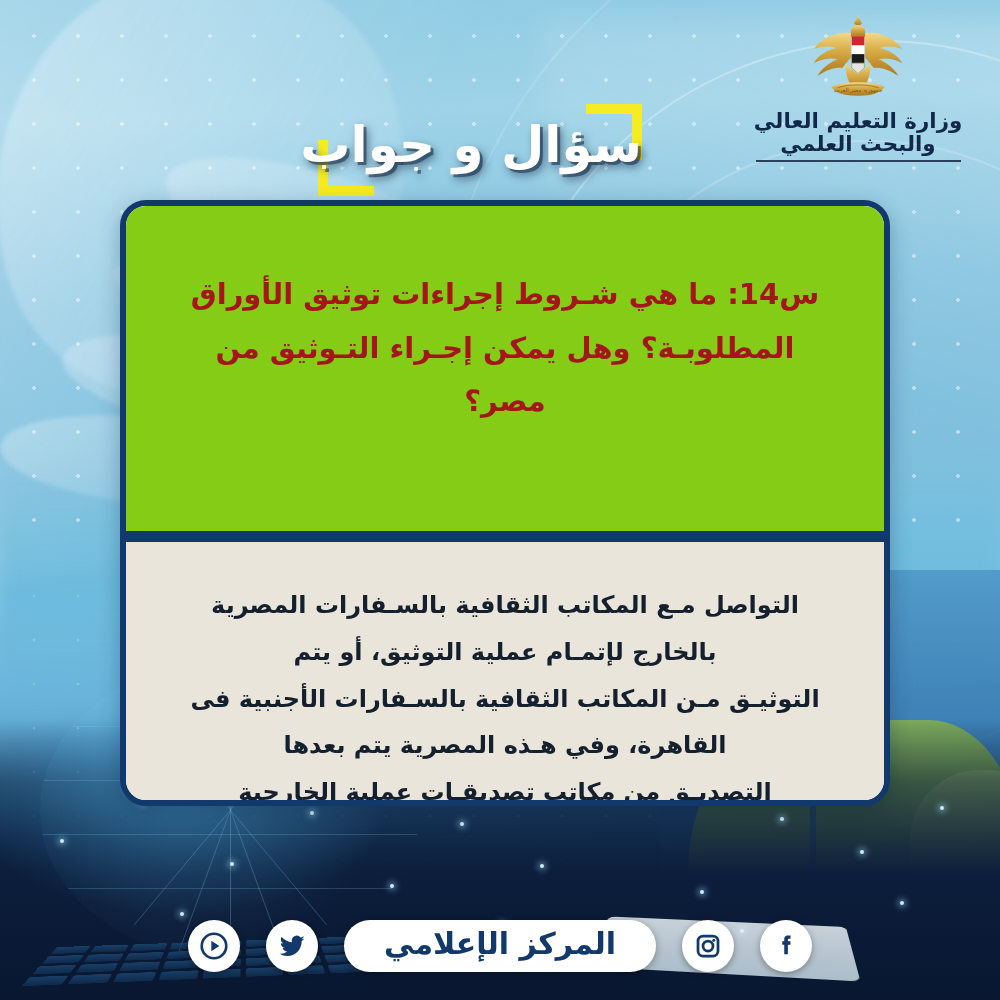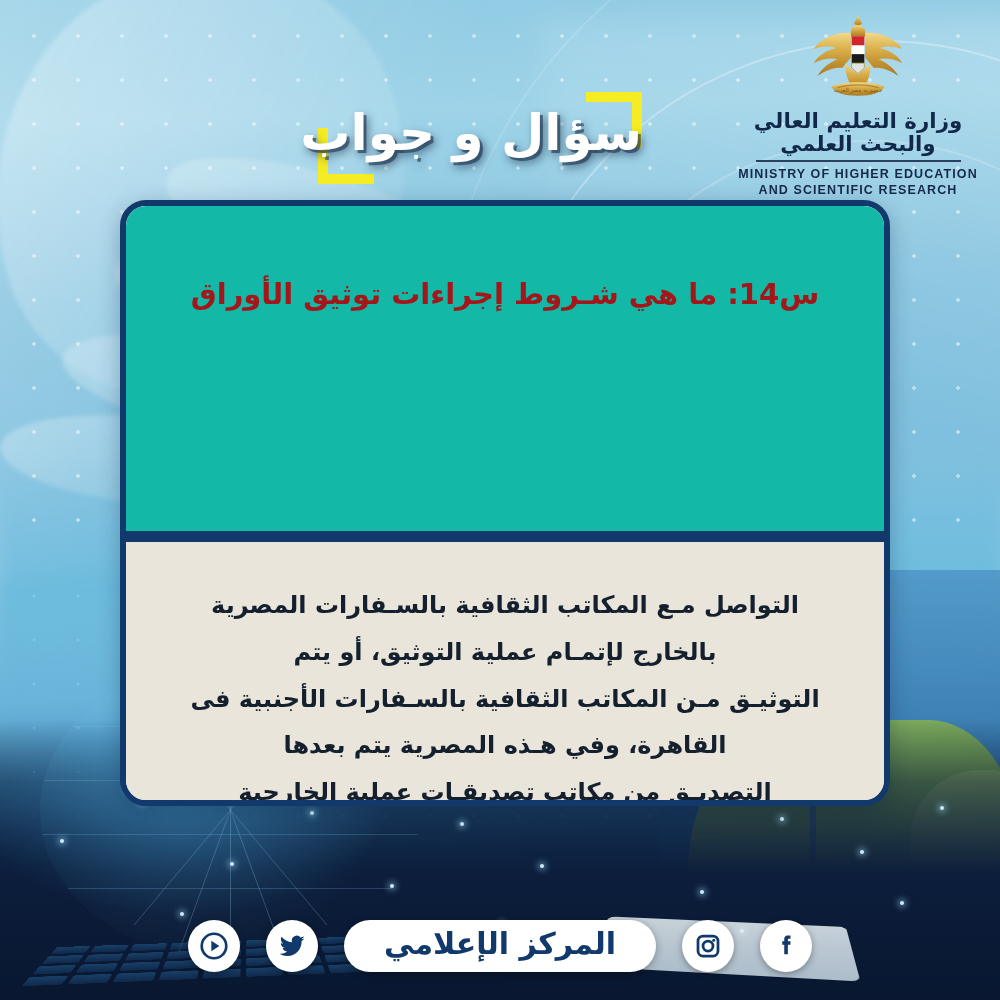--- a/index.html
+++ b/index.html
@@ -208,21 +208,21 @@
   .logo-rule { width:205px; height:1.4px; background:#2b3f5e; margin:4px auto 4px; }
   .logo-en {
     font-family:"Liberation Sans", sans-serif;
     font-size:12.5px; font-weight:700; color:#16294a;
     letter-spacing:1.1px; line-height:1.32;
     direction:ltr;
   }
 
   
   .titlewrap {
-    position:absolute; left:318px; top:92px; width:324px; height:88px;
+    position:absolute; left:318px; top:104px; width:324px; height:88px;
   }
   .brk {
     position:absolute; width:56px; height:56px;
     border:10px solid #f5ec24;
   }
   .brk.bl { left:0; bottom:-4px; border-top:none; border-right:none; }
   .brk.tr { right:0; top:0; border-bottom:none; border-left:none; }
   .title-text {
     position:absolute; left:0; right:0; top:10px;
     text-align:center;
@@ -240,21 +240,21 @@
   .card {
     position:absolute; left:120px; top:200px; width:770px; height:606px;
     border:6px solid #12396b;
     border-radius:26px;
     background:#ffffff;
     overflow:hidden;
     box-shadow:0 6px 22px rgba(8,25,50,.28);
   }
   .q-zone {
     height:325px;
-    background:#14b8a6;
+    background:#84cc16;
     display:flex; align-items:flex-start; justify-content:center;
     padding:62px 42px 0;
   }
   .q-text {
     direction:rtl; text-align:center;
     font-family:"DejaVu Sans", sans-serif;
     font-size:29px; font-weight:700; color:#a4161a;
     line-height:1.85;
     max-width:660px;
     letter-spacing:-0.2px;
@@ -447,37 +447,34 @@
       <path d="M52 62 h16 v6 l-8 7 l-8 -7 z" fill="none" stroke="#b99a3a" stroke-width="1"></path>
 
       <path d="M44 62 C44 80 50 92 60 98 C70 92 76 80 76 62 L68 70 L60 76 L52 70 Z" fill="url(#gold)"></path>
 
       <path d="M26 92 C42 84 78 84 94 92 C86 100 78 103 60 103 C42 103 34 100 26 92 Z" fill="url(#gold)"></path>
       <path d="M34 93 C48 88 72 88 86 93" fill="none" stroke="#8d6518" stroke-width="1.6" opacity=".6"></path>
       <text x="60" y="98" font-size="7" text-anchor="middle" fill="#7d5a16" font-family="DejaVu Sans, sans-serif">جمهورية مصر العربية</text>
     </svg>
     <div class="logo-ar">وزارة التعليم العالي والبحث العلمي</div>
     <div class="logo-rule"></div>
-    <div class="logo-en">
-      <div>MINISTRY OF HIGHER EDUCATION</div>
-      <div>AND SCIENTIFIC RESEARCH</div>
-    </div>
   </div>
 
   <div class="titlewrap">
     <div class="brk tr"></div>
     <div class="brk bl"></div>
     <div class="title-text">سؤال و جواب</div>
   </div>
 
   <div class="card">
 
     <div class="q-zone">
       <div class="q-text">
         <div>س14: ما هي شـروط إجراءات توثيق الأوراق</div>
+        <div>المطلوبـة؟ وهل يمكن إجـراء التـوثيق من مصر؟</div>
       </div>
     </div>
 
     <div class="divider"></div>
 
     <div class="a-zone">
       <div class="a-text">
         <div>التواصل مـع المكاتب الثقافية بالسـفارات المصرية بالخارج لإتمـام عملية التوثيق، أو يتم</div>
         <div>التوثيـق مـن المكاتب الثقافية بالسـفارات الأجنبية فى القاهرة، وفي هـذه المصرية يتم بعدها</div>
         <div>التصديـق من مكاتب تصديقـات عملية الخارجية المصرية.</div>

